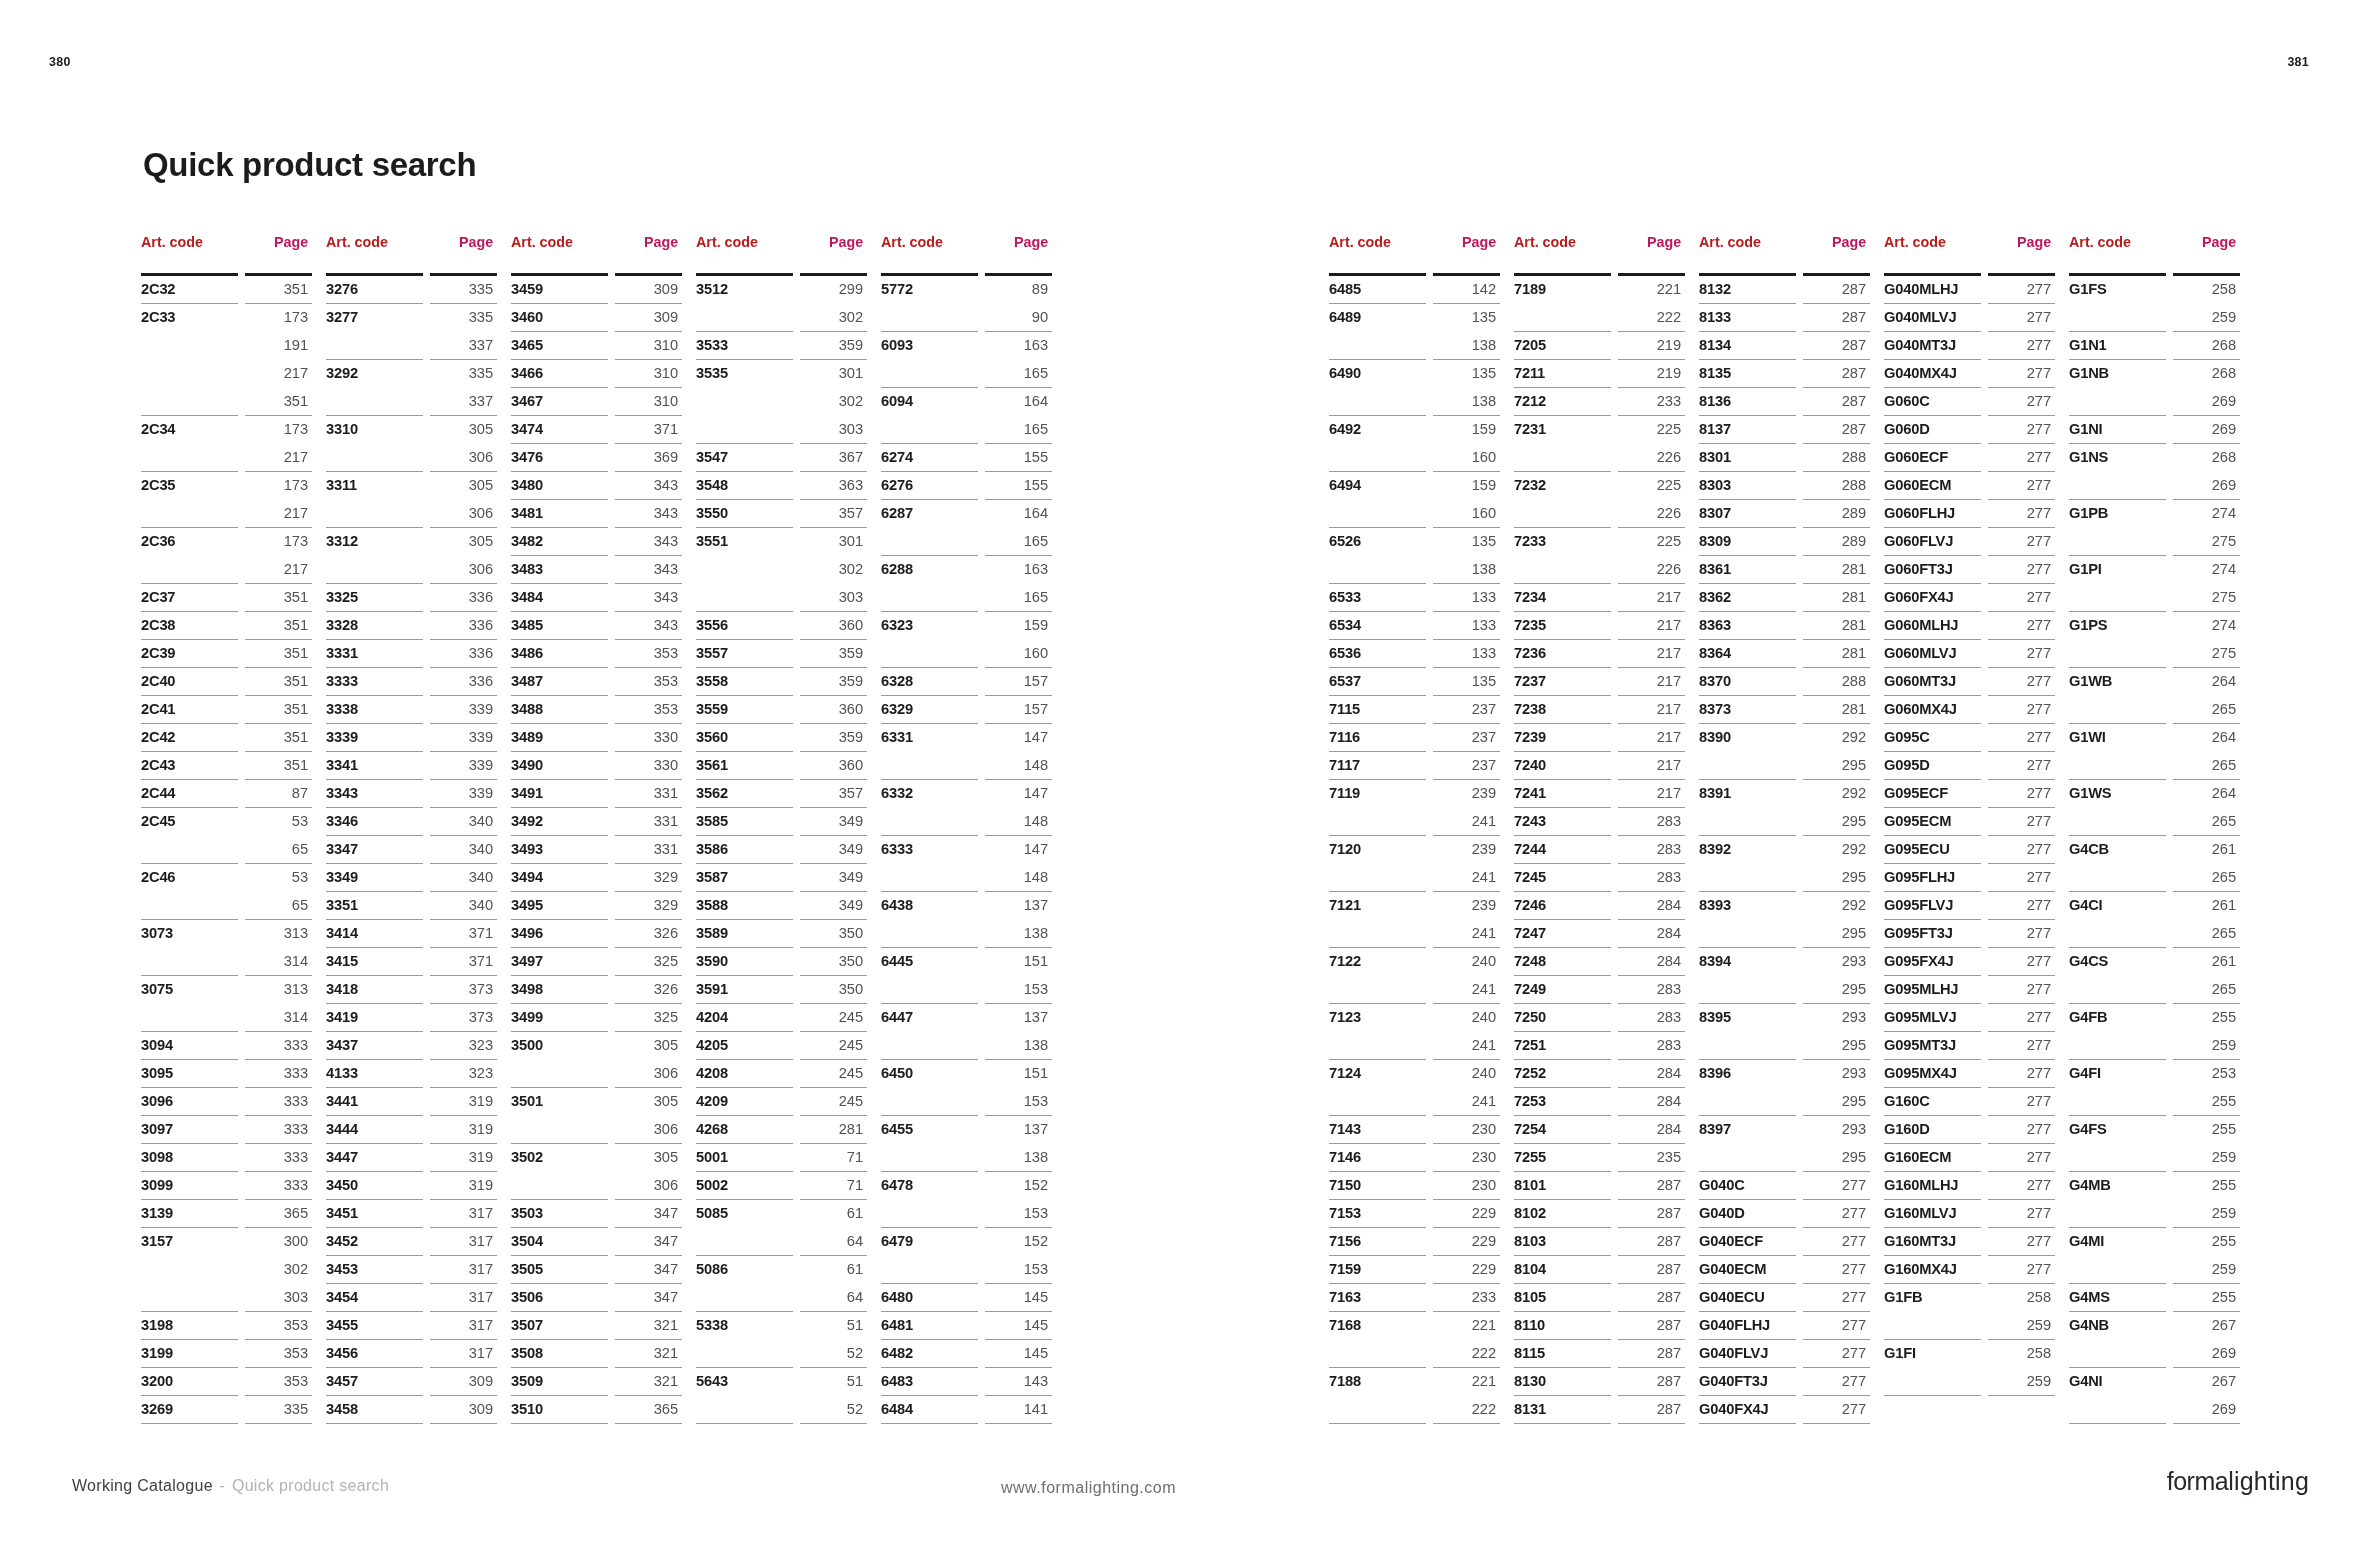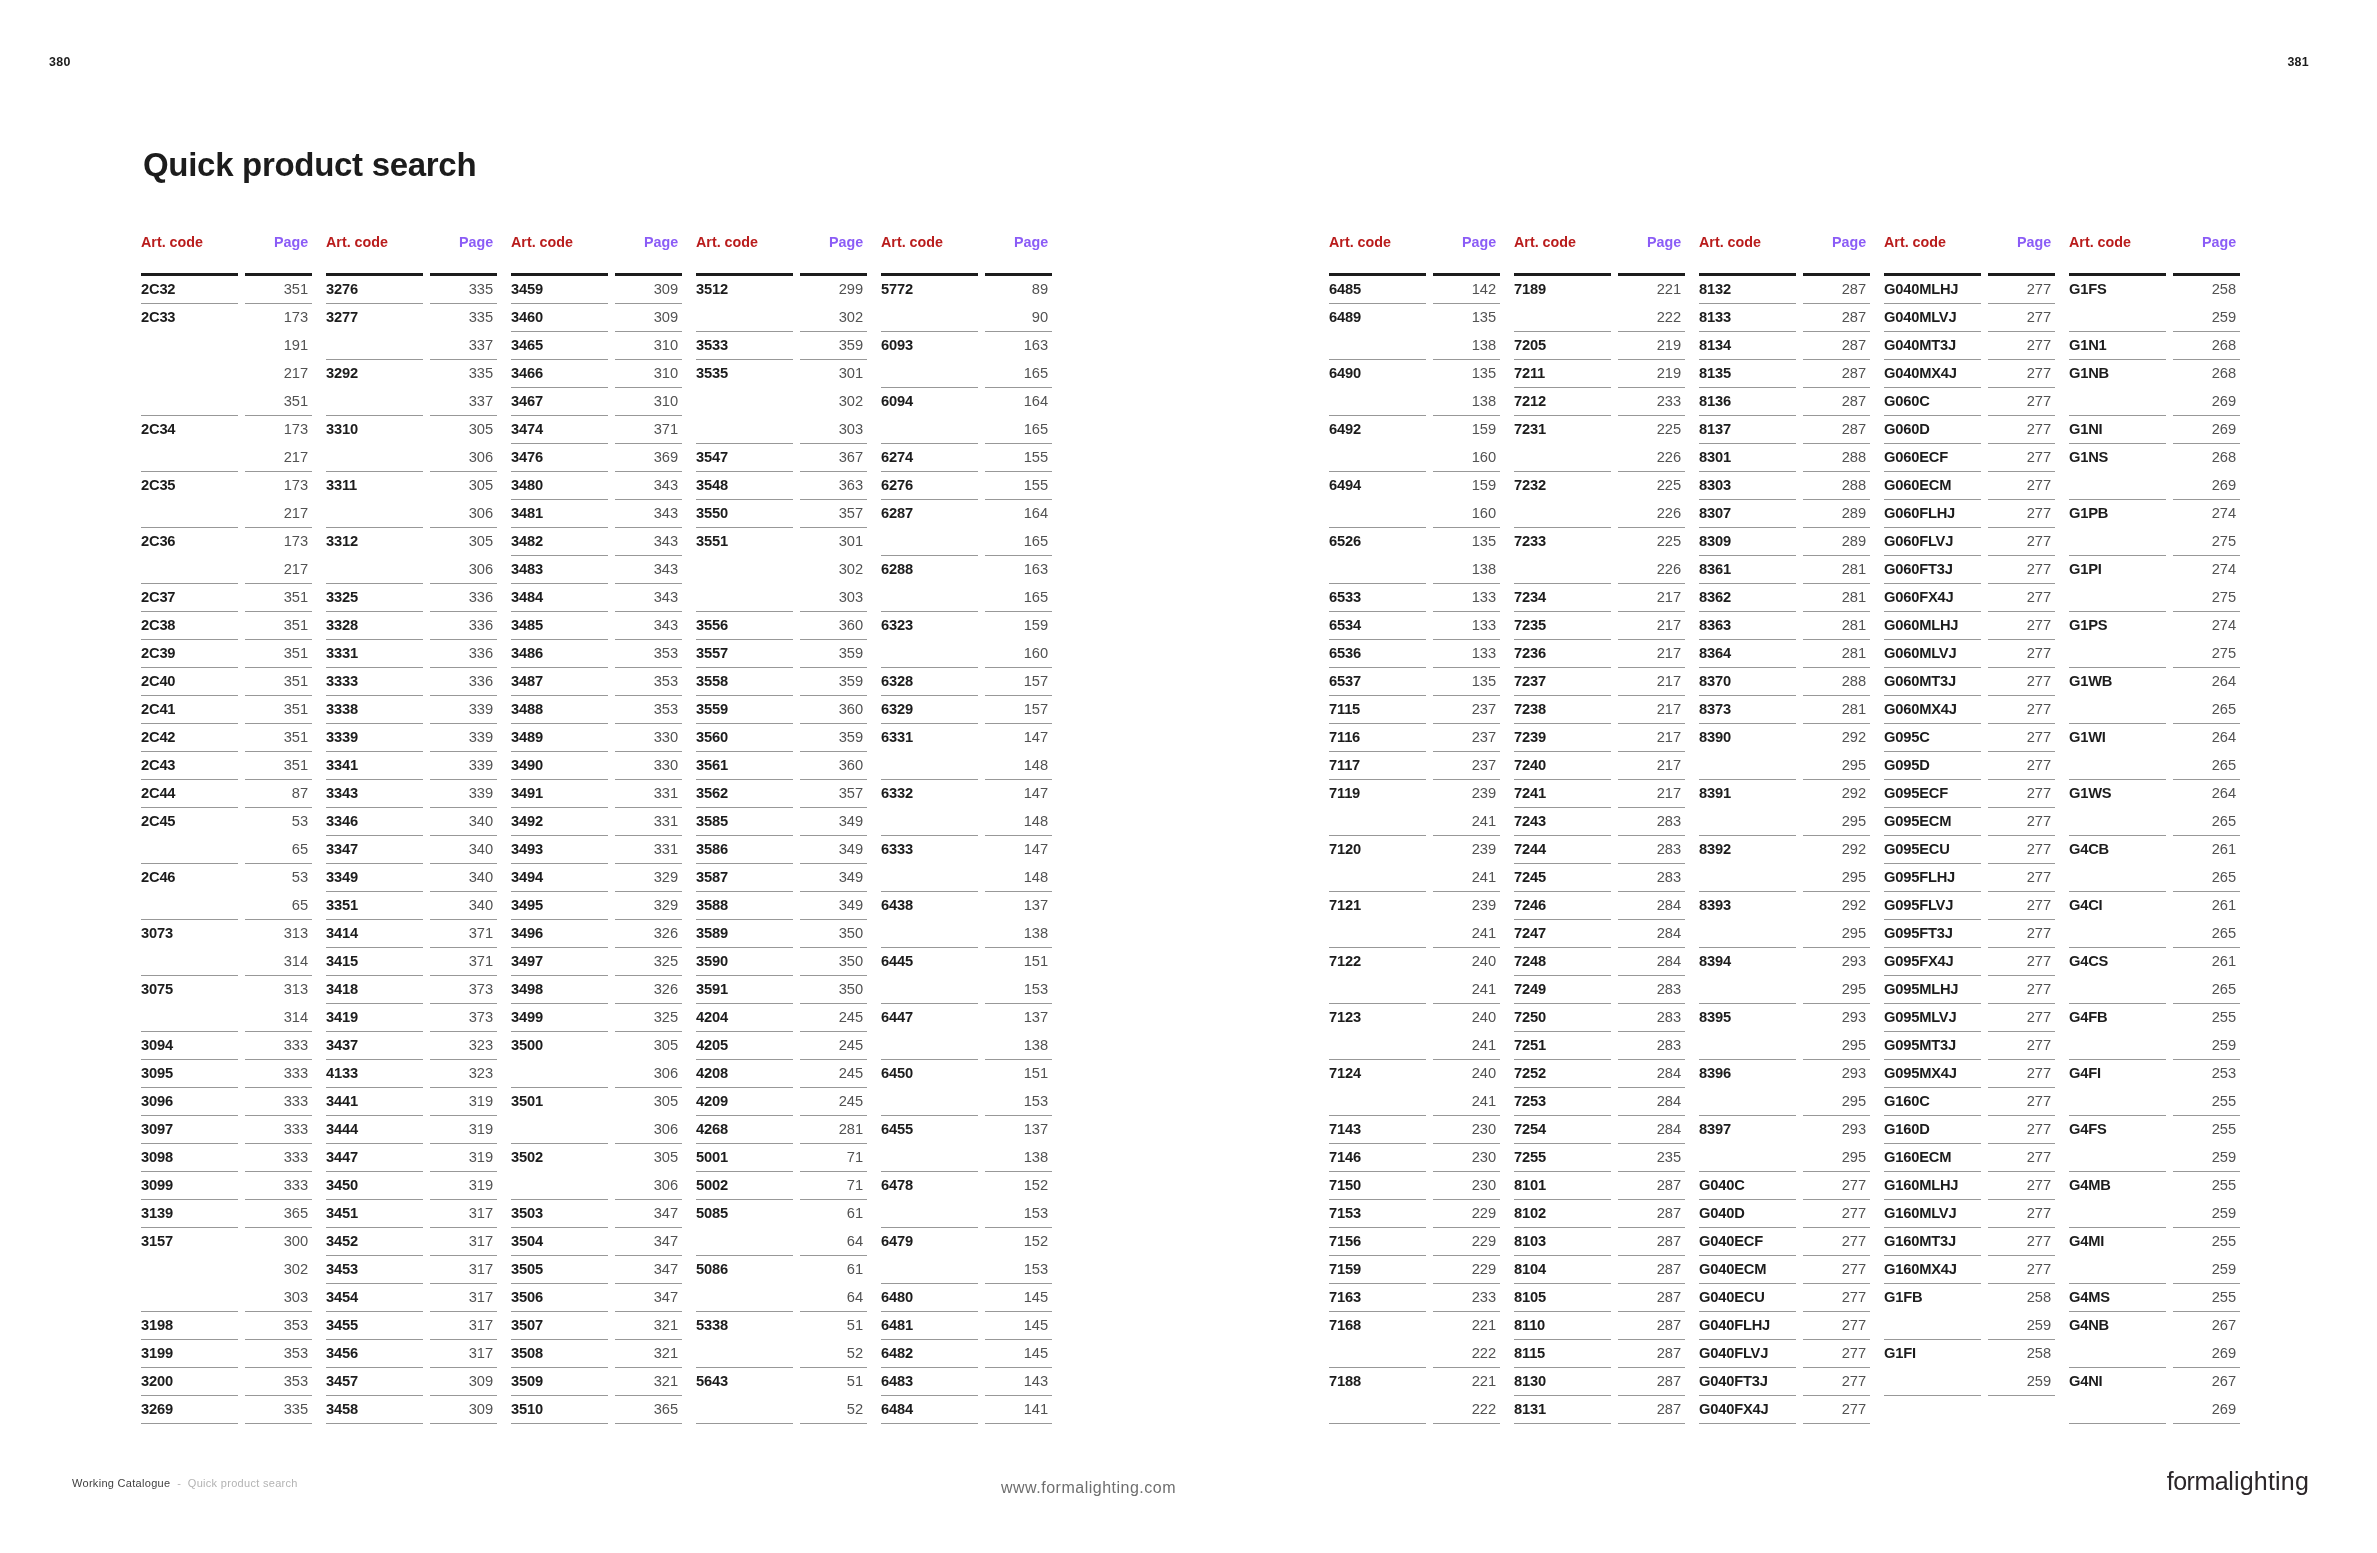--- a/index.html
+++ b/index.html
@@ -12,38 +12,38 @@
   .pgnum.left{left:49px;}
   .pgnum.right{right:69px;}
   .title{
     position:absolute;left:143px;top:146px;margin:0;
     font-size:33px;font-weight:800;letter-spacing:-0.3px;color:#1c1c1c;
   }
   
   .col{position:absolute;top:234px;width:171px;}
   .head{display:flex;justify-content:space-between;height:39px;align-items:flex-start;}
   .hc{font-size:14.3px;font-weight:700;color:#b91c1c;}
-  .hp{width:67px;box-sizing:border-box;padding-right:3.8px;text-align:right;font-size:14.3px;font-weight:700;color:#8b5cf6;}
+  .hp{width:67px;box-sizing:border-box;padding-right:3.8px;text-align:right;font-size:14.3px;font-weight:700;color:#be185d;}
   .rule{display:flex;justify-content:space-between;height:2.9px;}
   .rule .r1{width:97px;height:2.9px;background:#1c1c1c;}
   .rule .r2{width:67px;height:2.9px;background:#1c1c1c;}
   .row{display:flex;justify-content:space-between;height:28px;}
   .cc{
     width:97px;box-sizing:border-box;display:flex;align-items:center;
     font-size:14.7px;font-weight:700;color:#1c1c1c;letter-spacing:-0.2px;
     border-bottom:1px solid transparent;
   }
   .cp{
     width:67px;box-sizing:border-box;display:flex;align-items:center;justify-content:flex-end;
     padding-right:3.8px;font-size:14.7px;font-weight:400;color:#525252;
     border-bottom:1px solid transparent;
   }
   .row.sep .cc,.row.sep .cp{border-bottom-color:#989898;}
   
-  .f-left{position:absolute;left:72px;top:1477px;font-size:11px;color:#3f3f3f;letter-spacing:0.3px;}
+  .f-left{position:absolute;left:72px;top:1477px;font-size:16px;color:#3f3f3f;letter-spacing:0.3px;}
   .f-left .fsep{color:#b3b3b3;margin:0 6.7px;}
   .f-left .flight{color:#b3b3b3;}
   .f-url{position:absolute;left:1001px;top:1479px;font-size:16px;color:#6e6e6e;letter-spacing:0.5px;}
   .f-logo{position:absolute;right:69px;top:1469px;font-size:25px;color:#2b2629;line-height:1;}
   .f-logo .lbold{font-weight:400;letter-spacing:-0.5px;}
   .f-logo .llight{font-weight:300;letter-spacing:0.2px;}
 </style>
 </head>
 <body>
 

